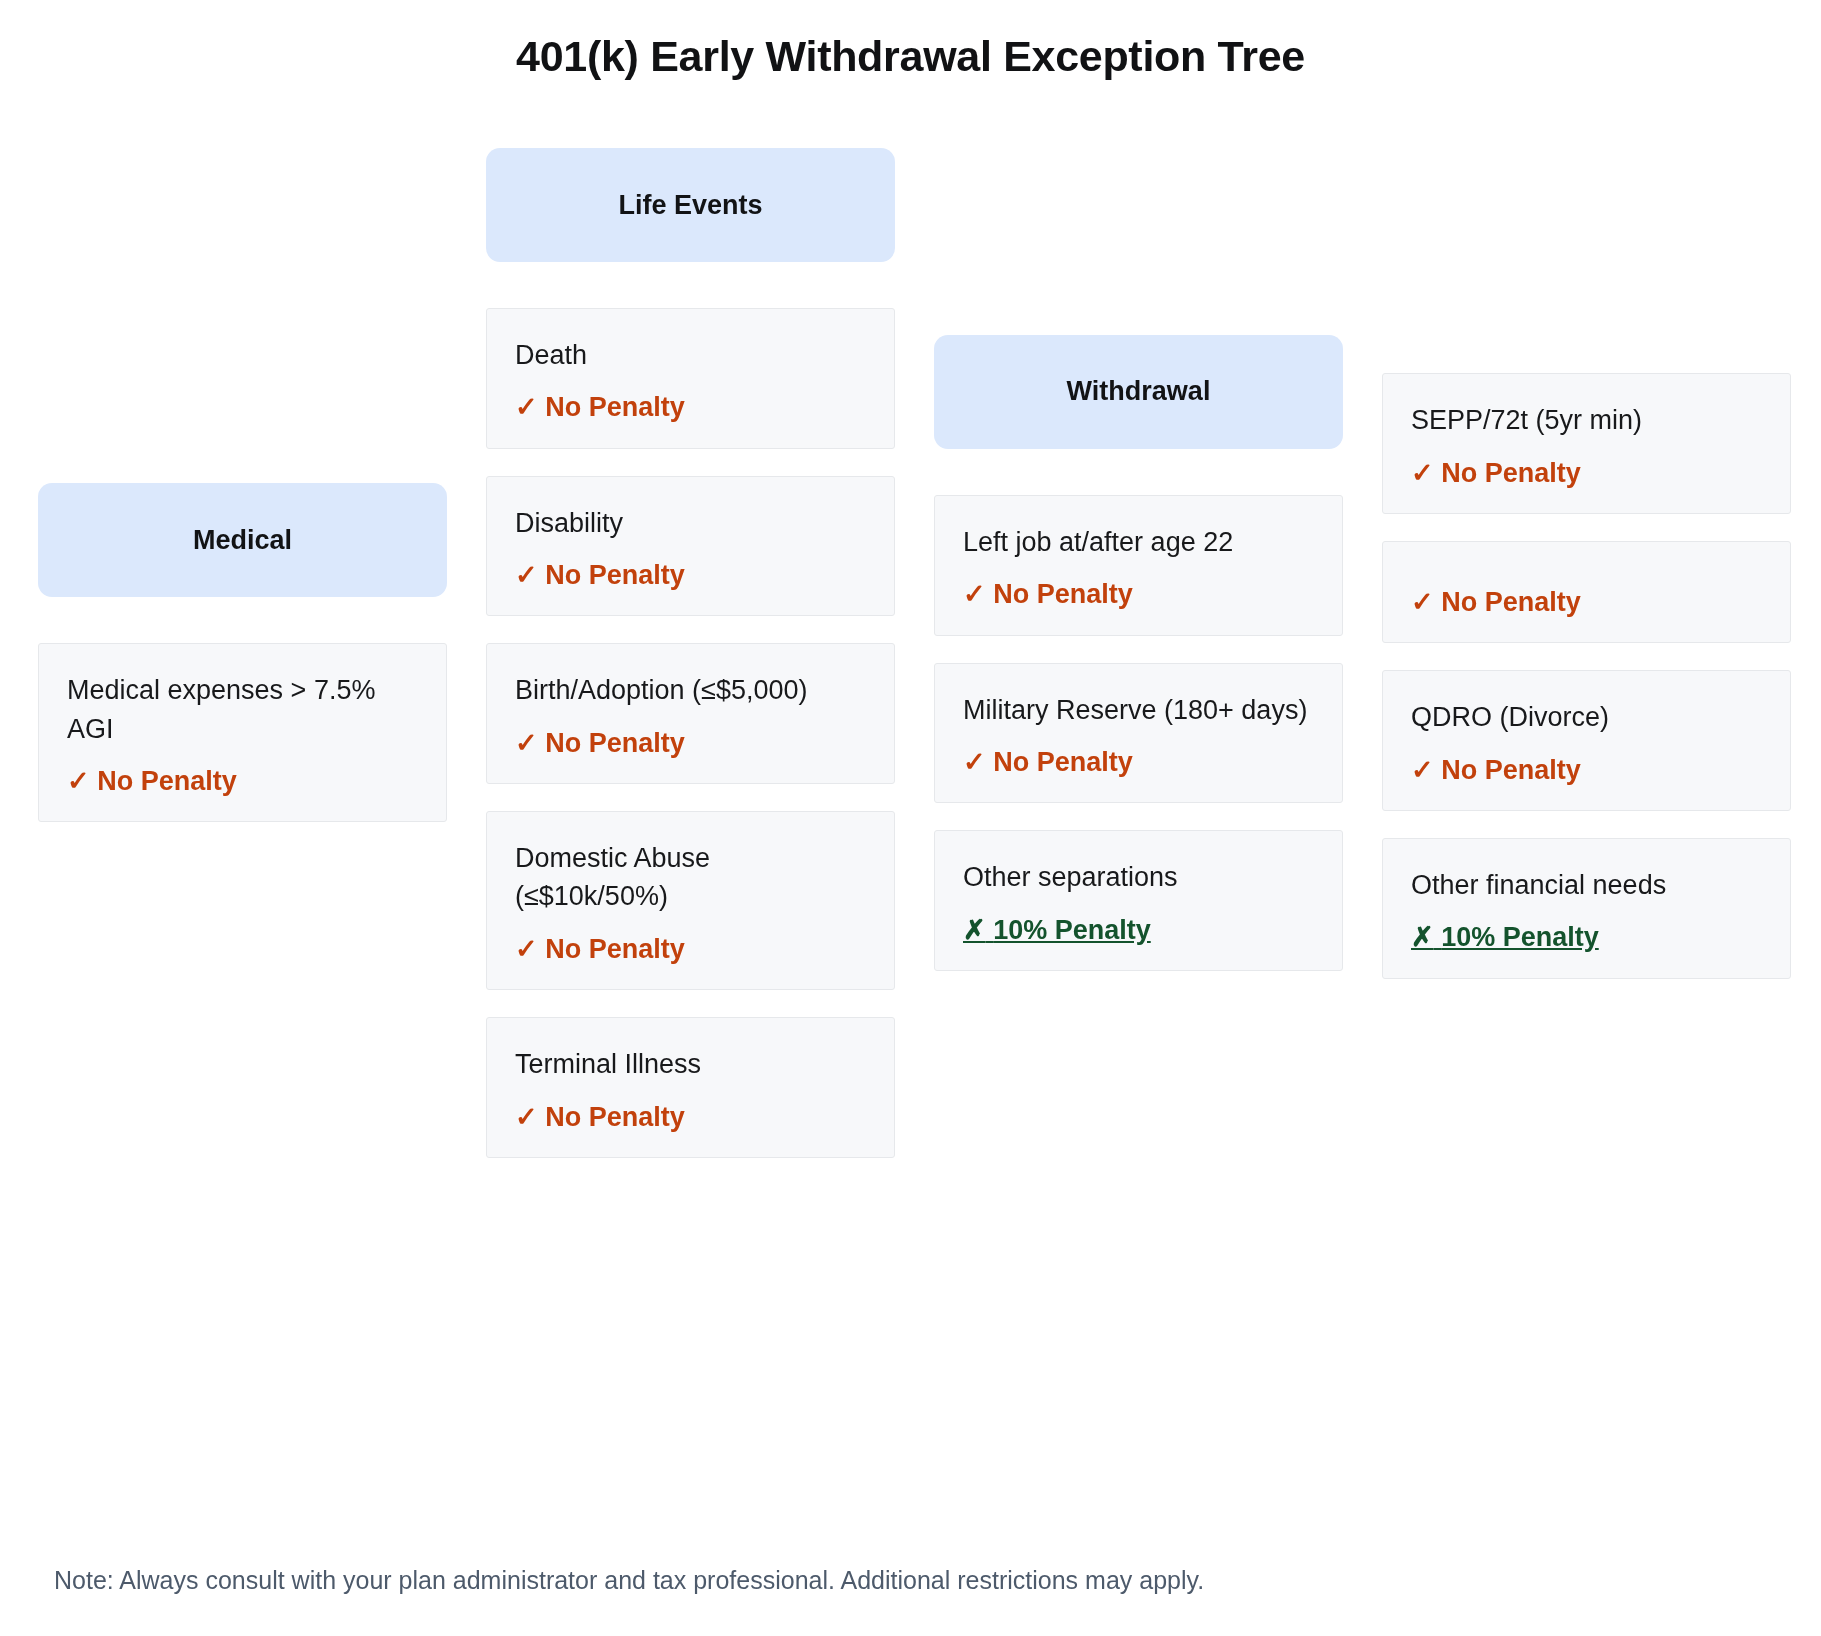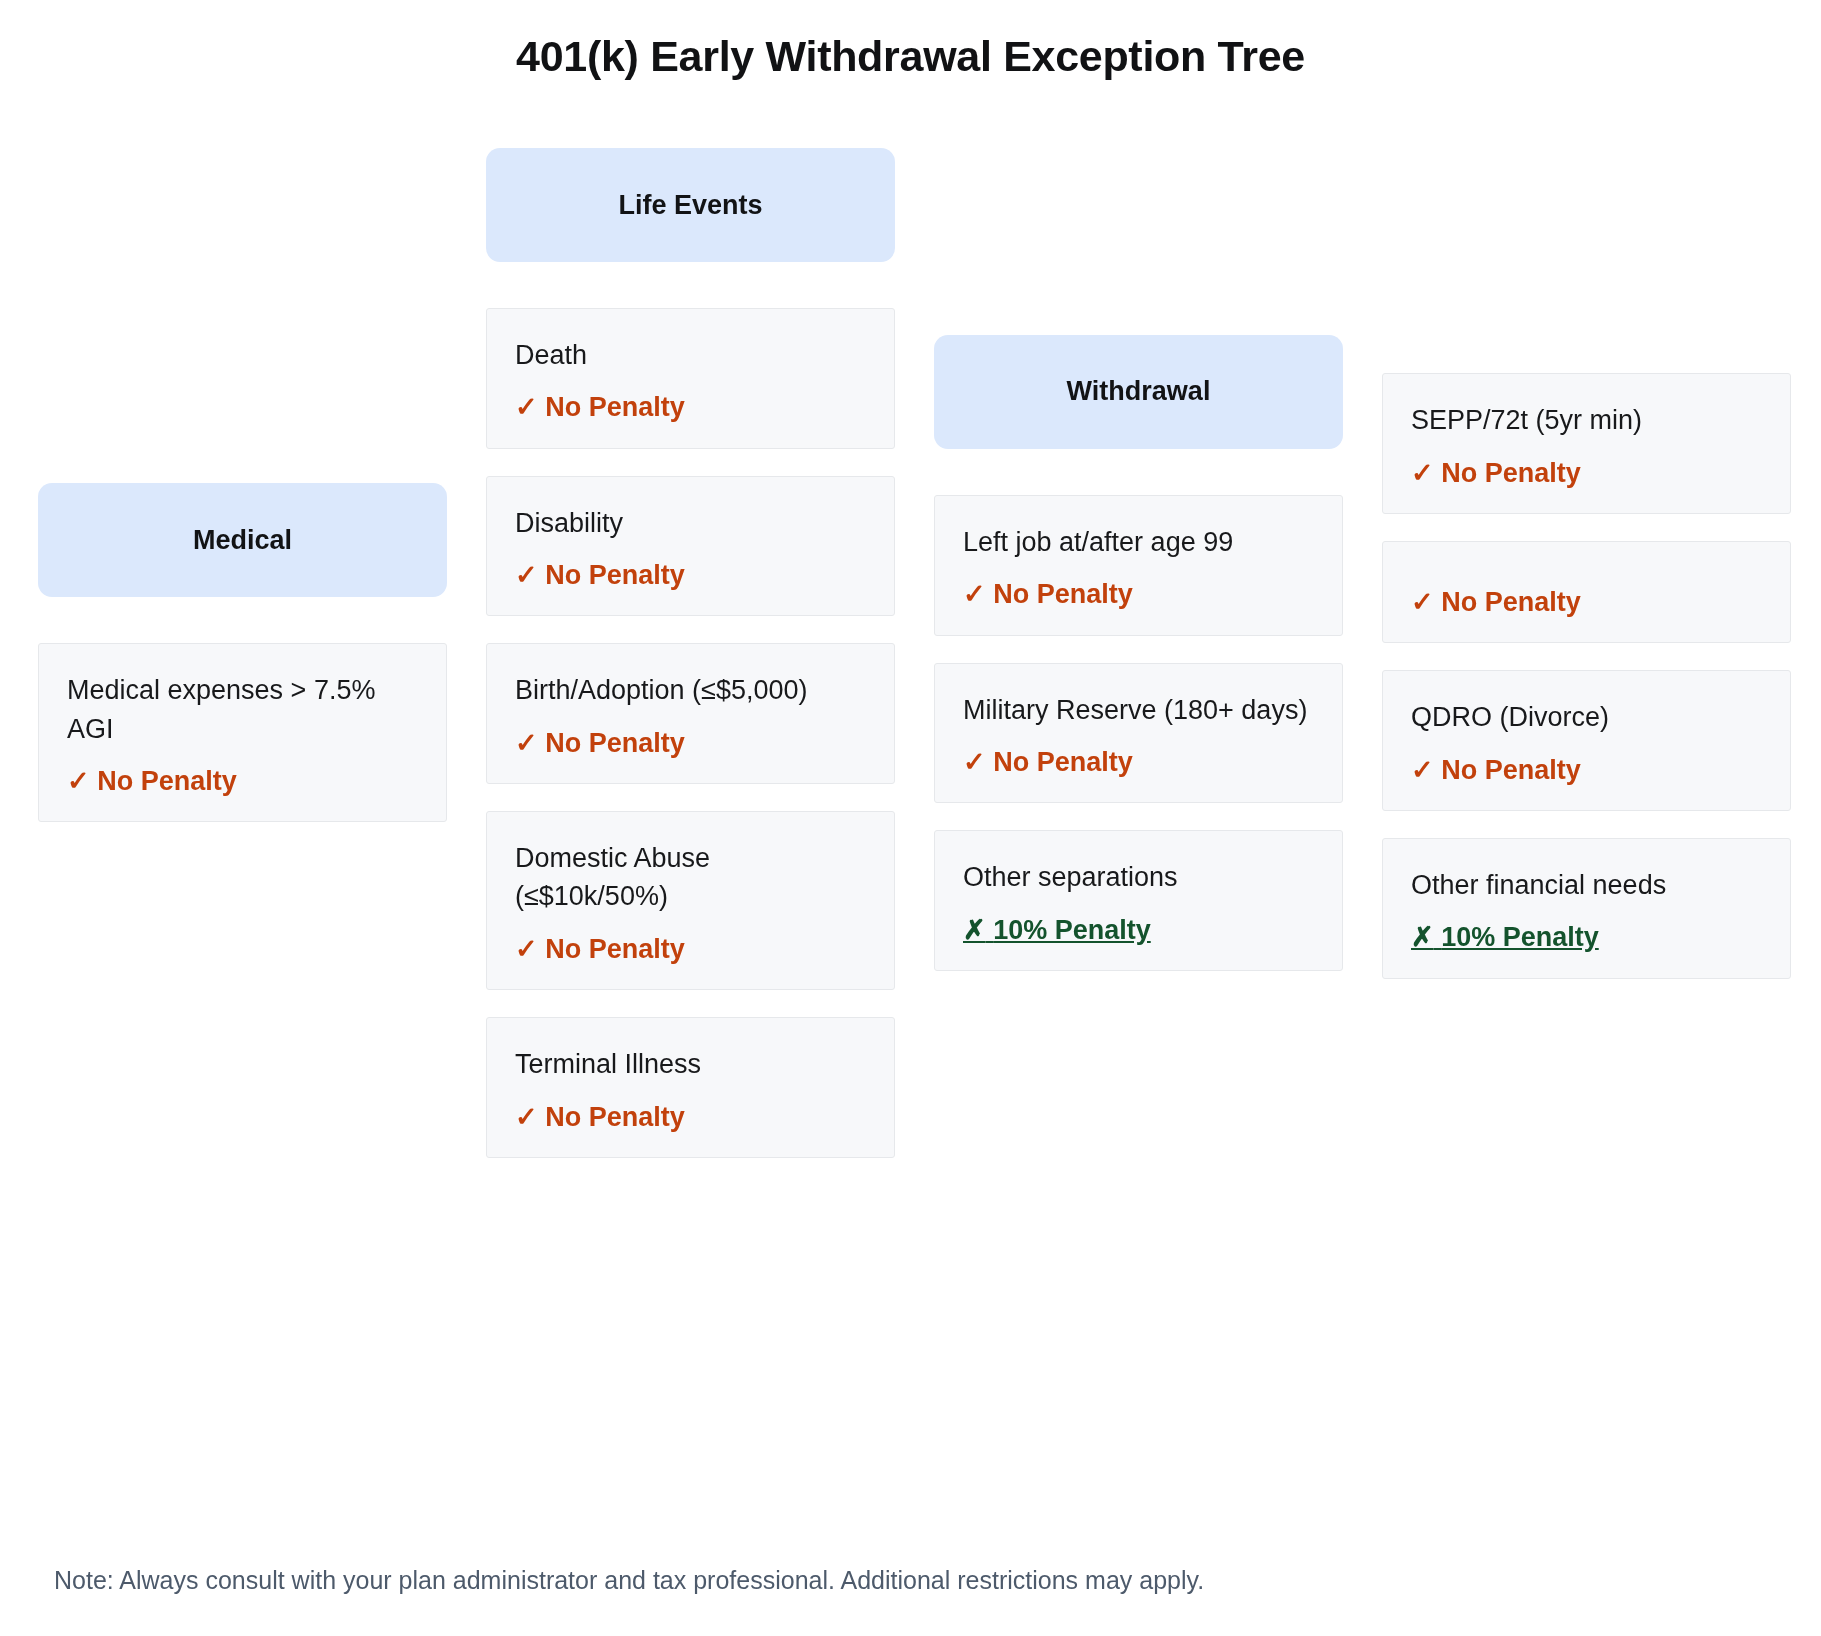--- a/index.html
+++ b/index.html
@@ -146,21 +146,21 @@
         <div class="card">
           <p class="card-label">Terminal Illness</p>
           <p class="card-status status-ok"><span class="status-icon">✓</span> <span>No Penalty</span></p>
         </div>
       </div>
     </div>
     <div class="column offset-employ">
       <div class="col-header">Withdrawal</div>
       <div class="cards">
         <div class="card">
-          <p class="card-label">Left job at/after age 99</p>
+          <p class="card-label">Left job at/after age 22</p>
           <p class="card-status status-ok"><span class="status-icon">✓</span> <span>No Penalty</span></p>
         </div>
         <div class="card">
           <p class="card-label">Military Reserve (180+ days)</p>
           <p class="card-status status-ok"><span class="status-icon">✓</span> <span>No Penalty</span></p>
         </div>
         <div class="card">
           <p class="card-label">Other separations</p>
           <p class="card-status status-bad"><span class="status-icon">✗</span> <span>10% Penalty</span></p>
         </div>

